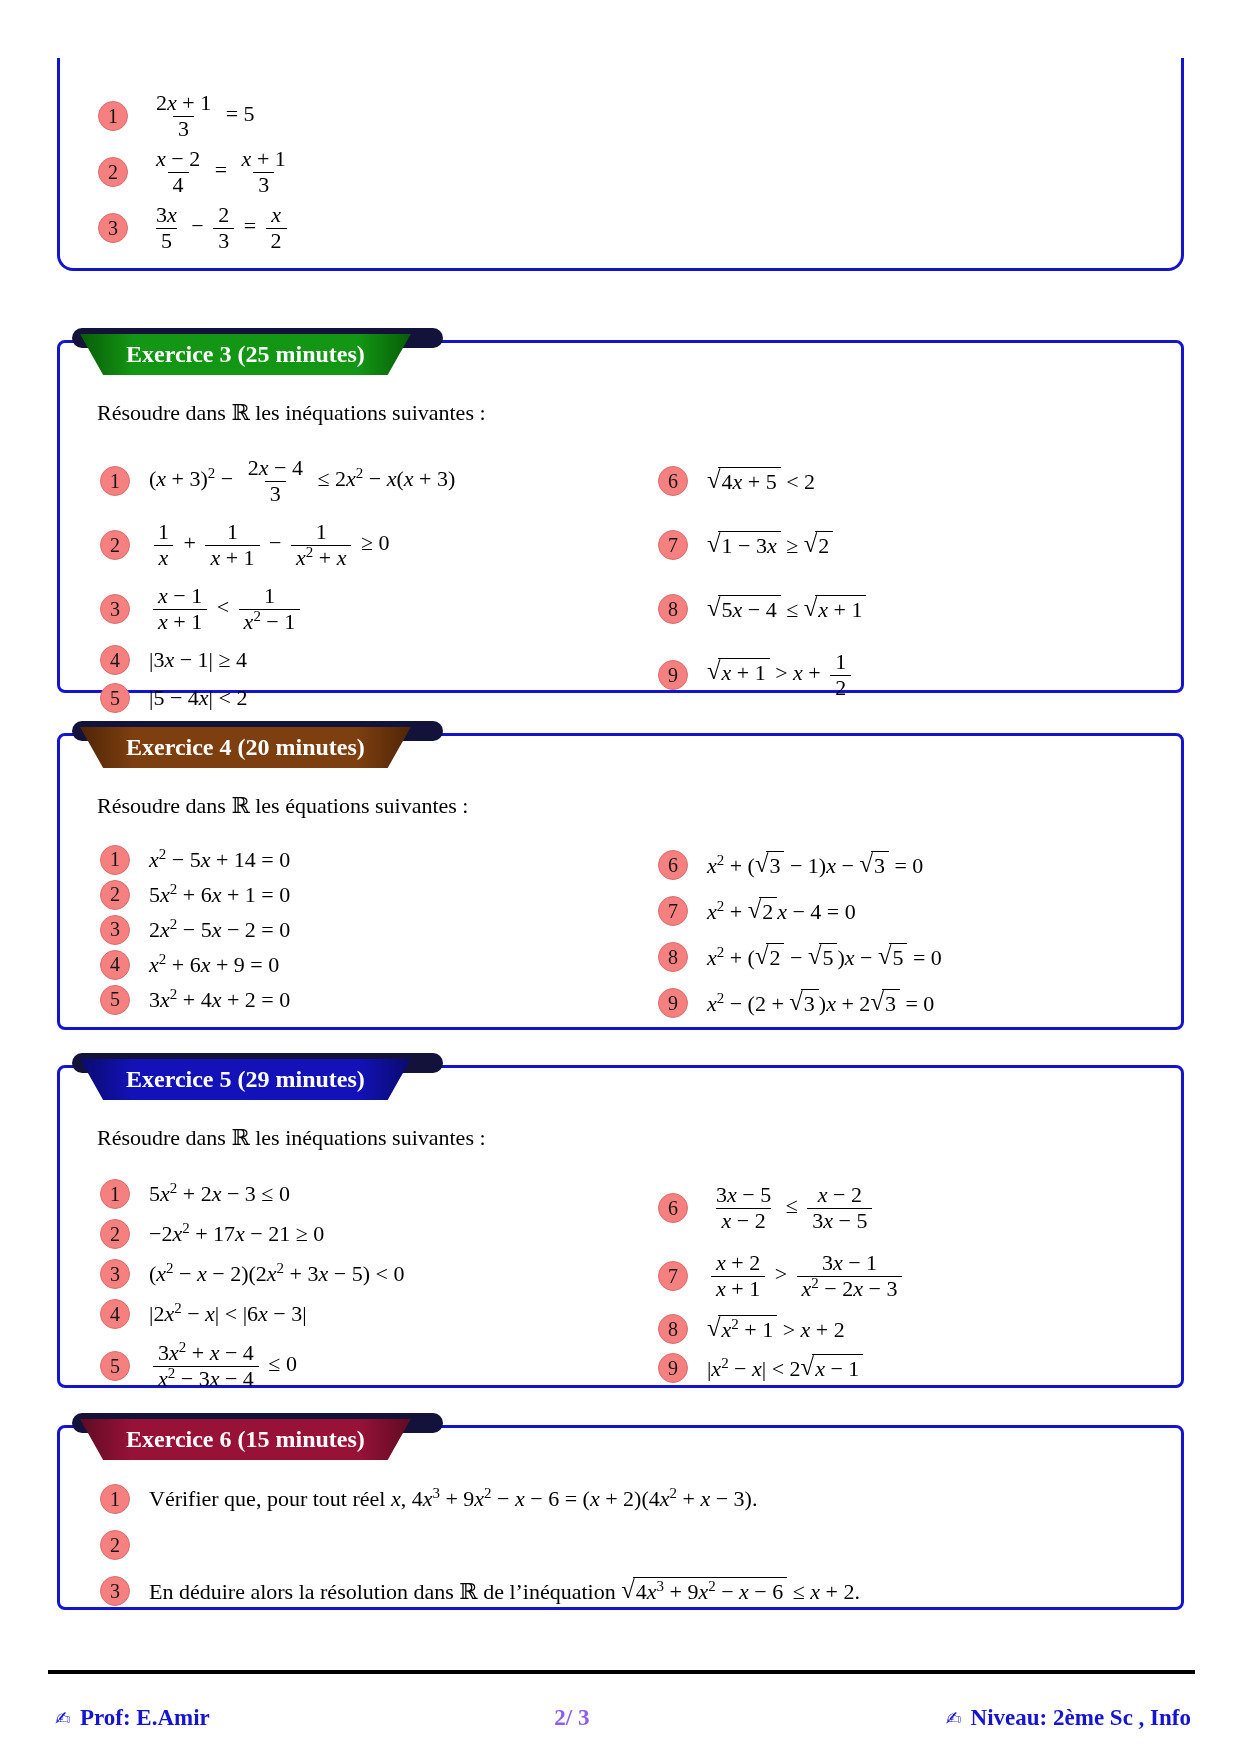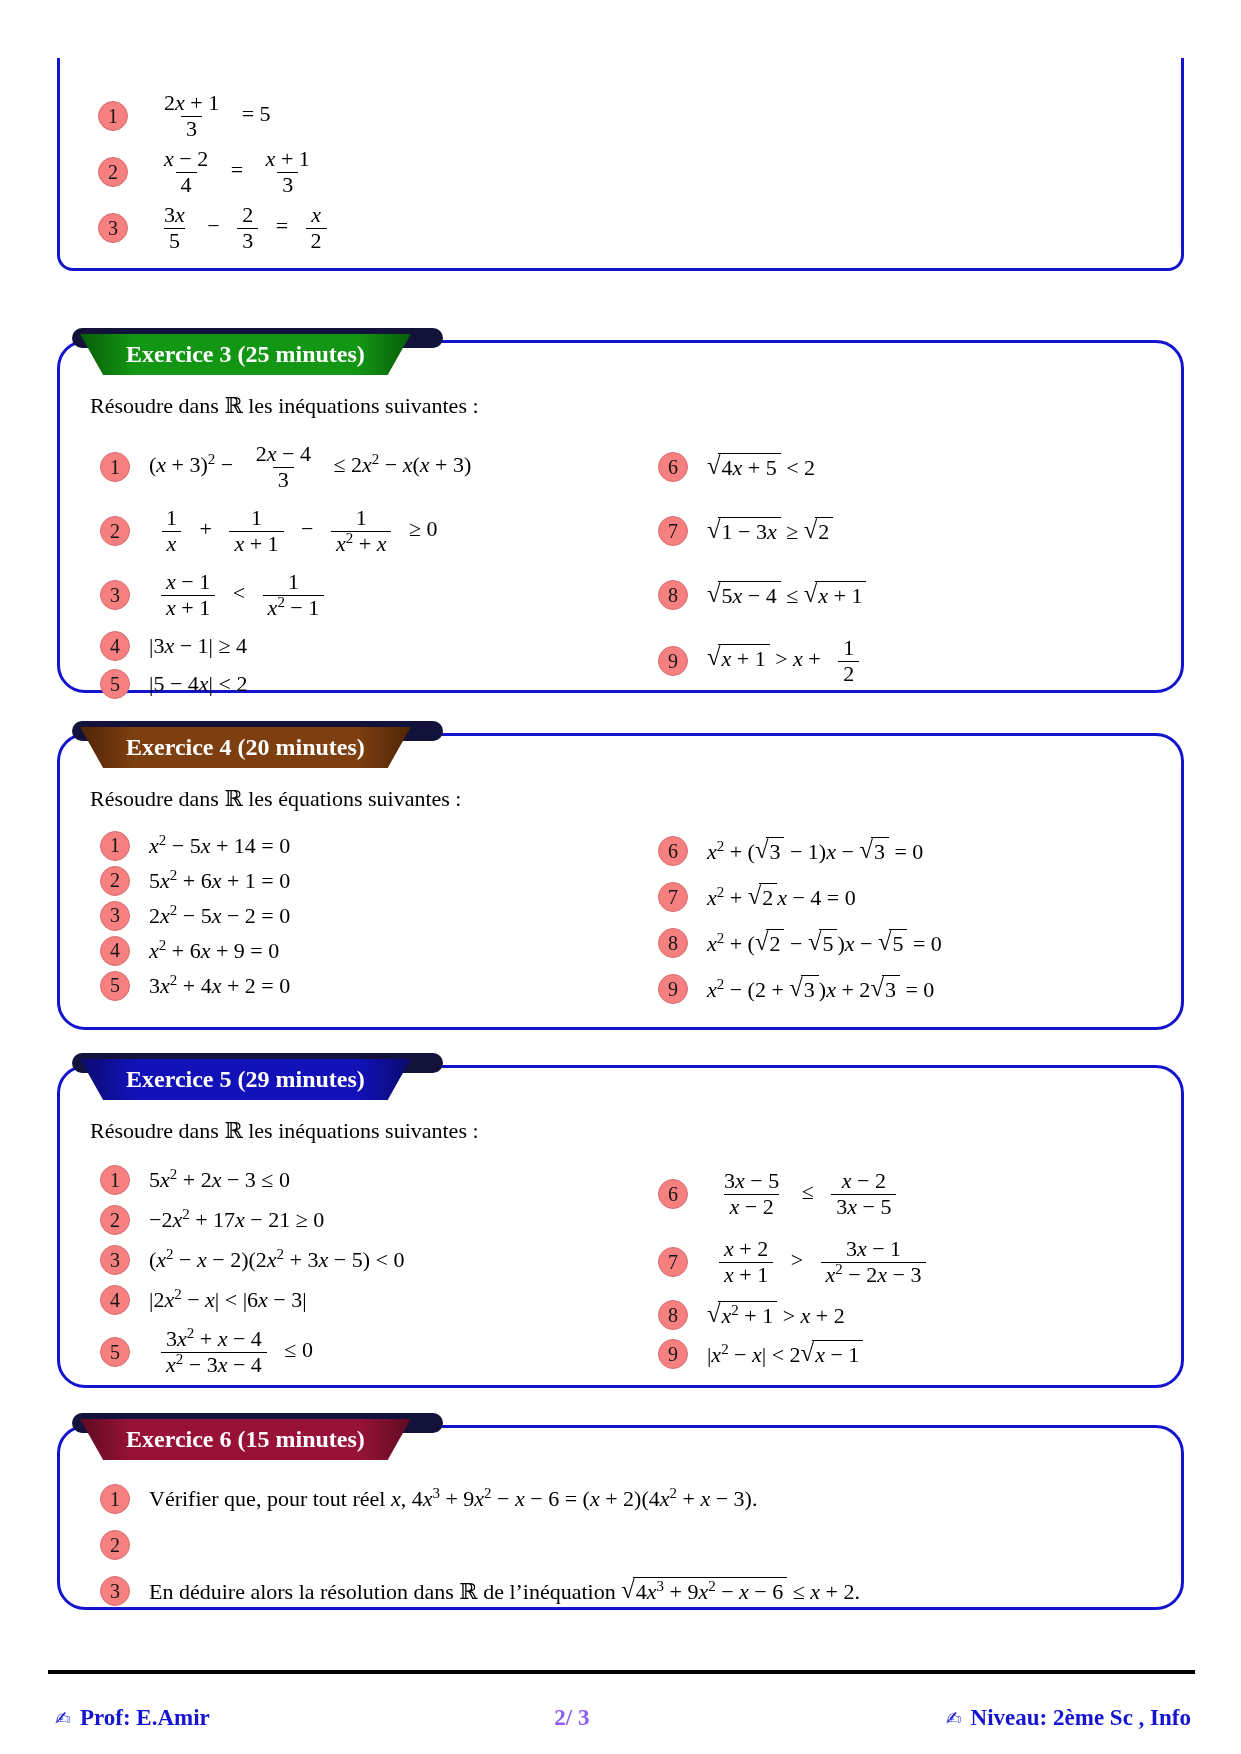--- a/index.html
+++ b/index.html
@@ -1,39 +1,39 @@
 <!DOCTYPE html>
 <html style="--blue: #1414cf; --blue2: #1414d2; --badge-fill: #f67f7f; --badge-border: #d76f6f; --fold: #12123a;"><head>
 <meta charset="utf-8">
 <style>
   html,body{margin:0;padding:0;width:1241px;height:1754px;overflow:hidden;background:#fff;}
   body{font-family:"Liberation Serif","DejaVu Serif",serif;color:#000;position:relative;}
   .page{position:absolute;inset:0;}
 
   
   .box{position:absolute;left:57px;width:1127px;box-sizing:border-box;
-       border:3px solid var(--blue);border-radius:28px;background:#fff;}
+       border:3px solid var(--blue);border-radius:8px;background:#fff;}
   #box-eq{top:58px;height:213px;border-top:none;border-radius:0 0 16px 16px;padding:30px 0 0 38px;}
   #box-ex3{top:340px;height:353px;}
   #box-ex4{top:733px;height:297px;}
   #box-ex5{top:1065px;height:323px;}
   #box-ex6{top:1425px;height:185px;}
 
   
   .ribbon{position:absolute;top:-9px;left:20px;height:41px;padding:0 46px;
           display:inline-flex;align-items:center;justify-content:center;
           color:#fff;font-weight:bold;font-size:24px;white-space:nowrap;
           background:linear-gradient(90deg,var(--c2),var(--c1) 16%,var(--c1) 84%,var(--c2));
           clip-path:polygon(0 0,100% 0,93% 100%,7% 100%);}
   .ribbon-wrap{position:absolute;top:0;left:0;z-index:2;}
   .ribbon-wrap::before{content:"";position:absolute;top:-15px;left:12px;right:-52px;height:20px;
           background:var(--fold);border-radius:10px;}
   .ribbon-wrap .ribbon{position:relative;top:-9px;left:20px;}
 
-  .intro{margin:0;padding:50px 16px 0 30px;font-size:22px;}
+  .intro{margin:7px;padding:50px 16px 0 30px;font-size:22px;}
 
   .cols{display:flex;padding:16px 8px 0 40px;}
   .colL{flex:0 0 52%;}
   .colR{flex:1;}
 
   .eq-items .it{min-height:56px;}
   .it{display:flex;align-items:center;gap:19px;}
   .r-xs{min-height:35px;}
   .r-sm{min-height:38px;}
   .r-s2{min-height:40px;}
@@ -44,21 +44,21 @@
   
   .num{width:30px;height:30px;border-radius:50%;flex:none;
        background:var(--badge-fill);border:1.5px solid var(--badge-border);
        display:inline-flex;align-items:center;justify-content:center;
        font-size:20px;color:#151515;box-sizing:border-box;}
 
   
   .fml{font-size:22px;white-space:nowrap;}
   .fml i{font-style:italic;}
   .frac{display:inline-flex;flex-direction:column;align-items:center;
-        vertical-align:middle;margin:0 12px;line-height:1.12;}
+        vertical-align:middle;margin:0 4px;line-height:1.12;}
   .fn,.fd{padding:0 5px;}
   .fd{border-top:1.6px solid #000;}
   .sqrt{white-space:nowrap;}
   .sqrt::before{content:"√";font-size:1.12em;margin-right:-2px;position:relative;top:-1px;}
   .rad{border-top:1.6px solid currentColor;padding:1px 4px 0 3px;}
   sup{font-size:0.68em;line-height:0;}
 
   
   .footer-rule{position:absolute;left:48px;right:46px;top:1670px;height:4px;background:#000;}
   .footer{position:absolute;left:55px;right:50px;top:1700px;height:36px;

